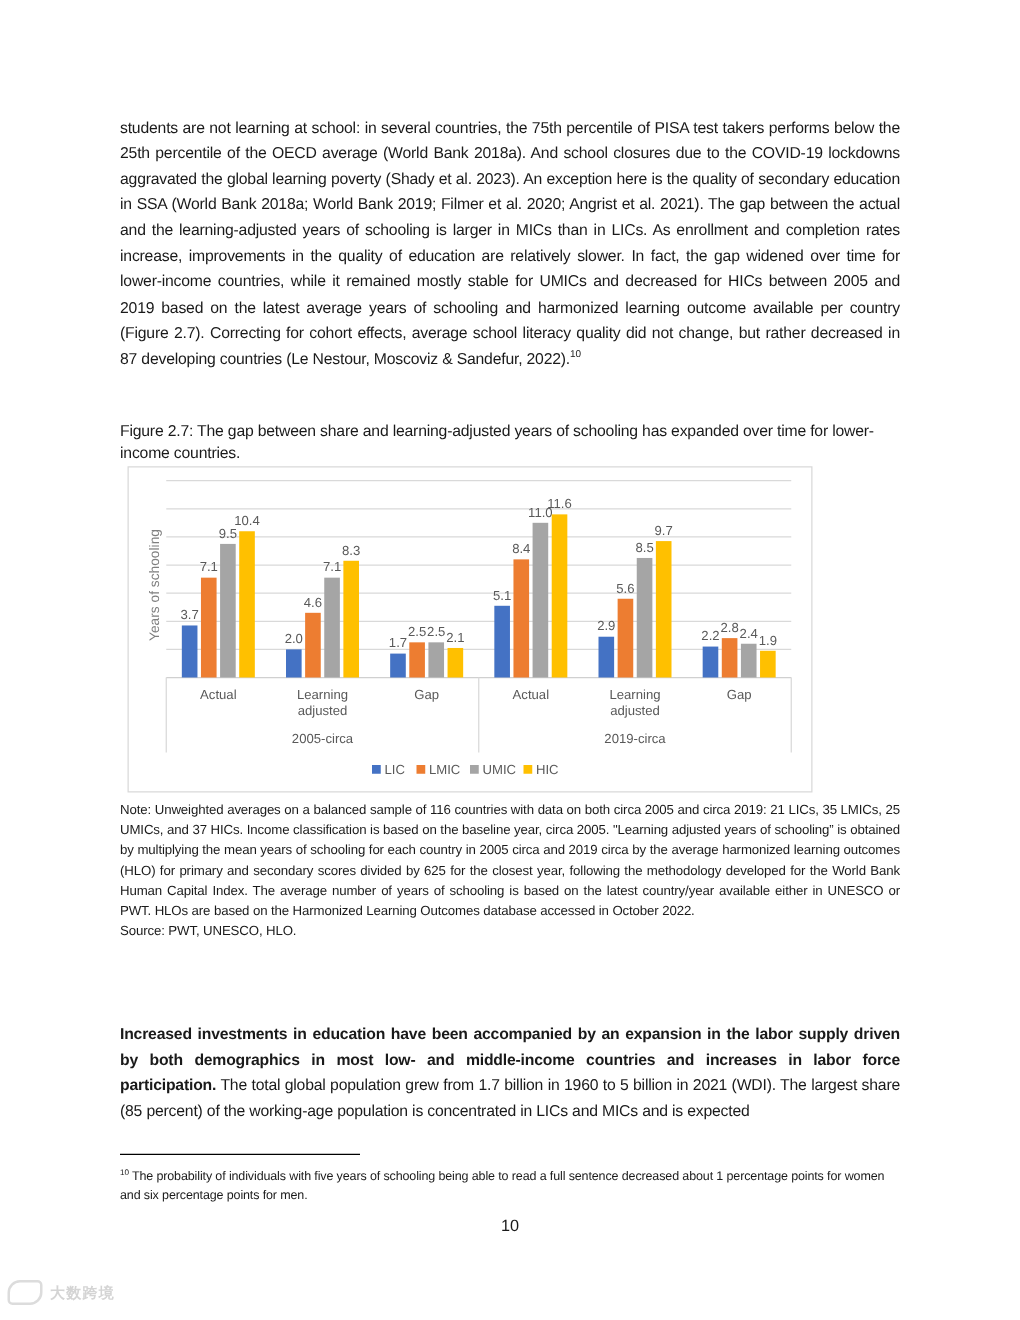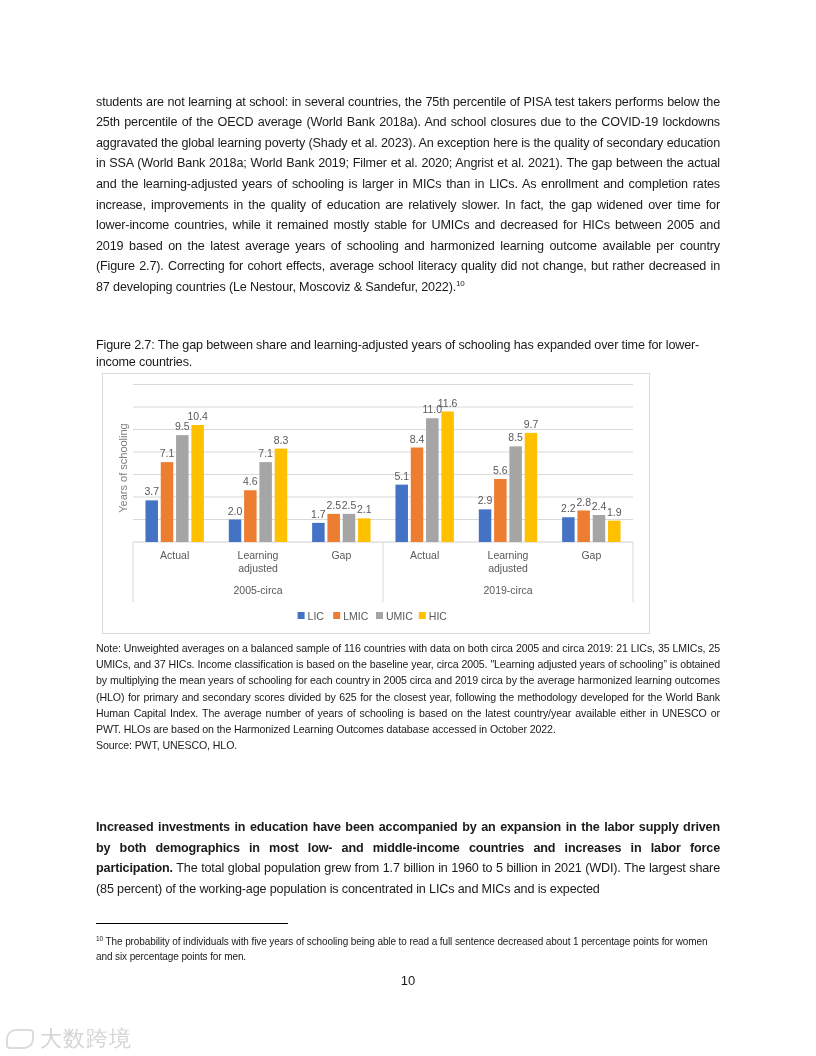--- a/index.html
+++ b/index.html
@@ -14,22 +14,22 @@
            border:1px solid #d9d9d9; background:#fff; box-sizing:border-box; }
   #note { position:absolute; left:96px; top:640px; width:624px; font-size:10.6px; line-height:16.2px;
           text-align:justify; text-align-last:left; letter-spacing:-0.1px; }
   #note .src { display:block; text-align:right; }
   #p2 { top:783px;margin-top:34px; }
   #p2 b { font-weight:bold; }
   #fn-rule { position:absolute; left:96px; top:923px; width:192px; height:1px; background:#000; }
   #footnote { position:absolute; left:96px; top:931px; width:630px; font-size:10px; line-height:15px; letter-spacing:-0.1px; }
   #footnote sup { font-size:6.5px; }
   #pagenum { position:absolute; left:0; width:816px; top:973px; text-align:center; font-size:13px; }
-  #watermark { position:absolute; left:6px; top:1024px; font-size:22px; color:#d4d4d4; letter-spacing:1px;
-               display:flex; align-items:center; gap:6px; }
+  #watermark { position:absolute; left:6px; top:1024px; font-size:12px; color:#d4d4d4; letter-spacing:1px;
+               display:flex; align-items:center; gap:6px;font-weight:bold; }
   #watermark .logo { width:28px; height:20px; border:2px solid #dcdcdc; border-radius:10px 4px 10px 4px; box-sizing:border-box; }
 </style>
 </head>
 <body>
 
 <p class="para" id="p1"><span>students are not learning at school: in several countries, the 75th percentile of PISA test takers performs below the 25th percentile of the OECD average (World Bank 2018a). And school closures due to the COVID-19 lockdowns aggravated the global learning poverty (Shady et al. 2023). An exception here is the quality of secondary education in SSA (World Bank 2018a; World Bank 2019; Filmer et al. 2020; Angrist et al. 2021). The gap between the actual and the learning-adjusted years of schooling is larger in MICs than in LICs. As enrollment and completion rates increase, improvements in the quality of education are relatively slower. In fact, the gap widened over time for lower-income countries, while it remained mostly stable for UMICs and decreased for HICs between 2005 and 2019 based on the latest average years of schooling and harmonized learning outcome available per country (Figure 2.7). Correcting for cohort effects, average school literacy quality did not change, but rather decreased in 87 developing countries (Le Nestour, Moscoviz &amp; Sandefur, 2022).</span><sup>10</sup></p>
 
 <div id="caption">Figure 2.7: The gap between share and learning-adjusted years of schooling has expanded over time for lower-income countries.</div>
 
 <div id="chart">

